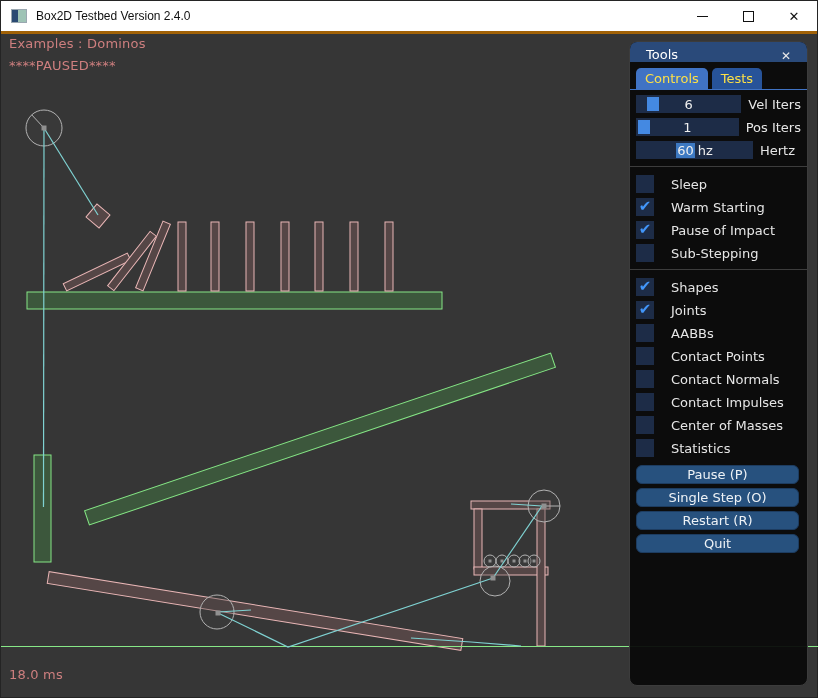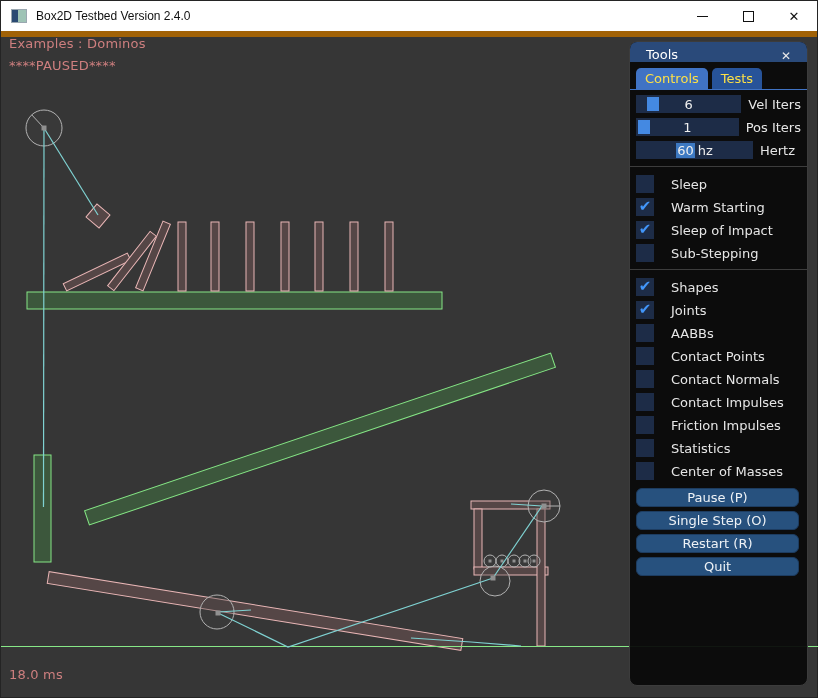--- a/index.html
+++ b/index.html
@@ -1,20 +1,20 @@
 <!DOCTYPE html>
 <html><head>
 <meta charset="utf-8">
 <style>
   html,body{margin:0;padding:0;background:#222;}
   body{width:818px;height:698px;overflow:hidden;font-family:"DejaVu Sans",sans-serif;}
   .window{position:relative;width:818px;height:698px;background:#363636;box-sizing:border-box;border:1px solid #242424;}
 
   
-  .titlebar{position:absolute;top:0;left:0;right:0;height:30px;background:#ffffff;display:flex;align-items:center;z-index:5;border-bottom:6px solid #a16207;}
+  .titlebar{position:absolute;top:0;left:0;right:0;height:30px;background:#ffffff;display:flex;align-items:center;z-index:5;border-bottom:3px solid #a16207;}
   .app-icon{width:14px;height:12px;margin:0 9px 0 10px;border:1px solid #9aa7b0;display:flex;}
   .app-icon .i-l{width:45%;height:100%;background:#2a4a73;}
   .app-icon .i-r{width:55%;height:100%;background:#9ec3b5;}
   .tb-title{font-family:"Liberation Sans",sans-serif;font-size:12px;color:#111;}
   .tb-spacer{flex:1;}
   .tb-btn{width:46px;height:30px;display:flex;align-items:center;justify-content:center;}
   .g-min{width:11px;height:1px;background:#111;}
   .g-max{width:9px;height:9px;border:1px solid #111;}
   .g-close{font-size:13px;color:#111;line-height:1;}
 
@@ -167,21 +167,21 @@
         <div class="cbrow">
           <div class="cbox">
             <span class="check">✔</span>
           </div>
           <span class="cblabel">Warm Starting</span>
         </div>
         <div class="cbrow">
           <div class="cbox">
             <span class="check">✔</span>
           </div>
-          <span class="cblabel">Sleep of Impact</span>
+          <span class="cblabel">Pause of Impact</span>
         </div>
         <div class="cbrow">
           <div class="cbox"></div>
           <span class="cblabel">Sub-Stepping</span>
         </div>
         <div class="sep"></div>
         <div class="cbrow">
           <div class="cbox">
             <span class="check">✔</span>
           </div>
@@ -204,29 +204,25 @@
         <div class="cbrow">
           <div class="cbox"></div>
           <span class="cblabel">Contact Normals</span>
         </div>
         <div class="cbrow">
           <div class="cbox"></div>
           <span class="cblabel">Contact Impulses</span>
         </div>
         <div class="cbrow">
           <div class="cbox"></div>
-          <span class="cblabel">Friction Impulses</span>
+          <span class="cblabel">Center of Masses</span>
         </div>
         <div class="cbrow">
           <div class="cbox"></div>
           <span class="cblabel">Statistics</span>
-        </div>
-        <div class="cbrow">
-          <div class="cbox"></div>
-          <span class="cblabel">Center of Masses</span>
         </div>
         <div class="btn-gap"></div>
         <div class="btn">Pause (P)</div>
         <div class="btn">Single Step (O)</div>
         <div class="btn">Restart (R)</div>
         <div class="btn">Quit</div>
       </div>
   </div>
 
 </div>

